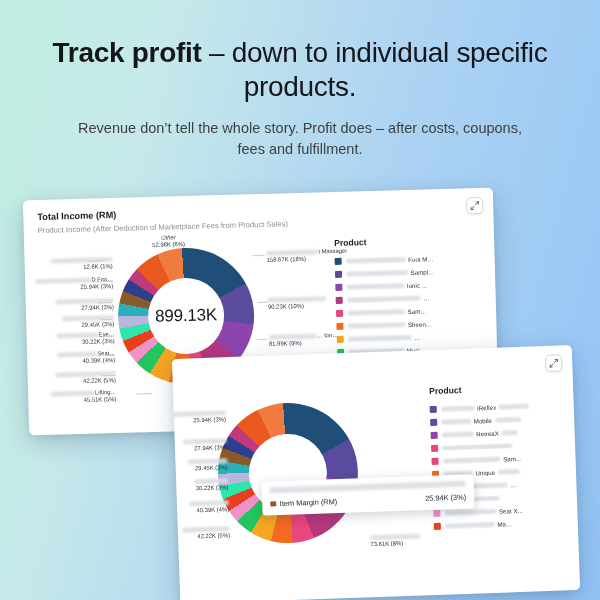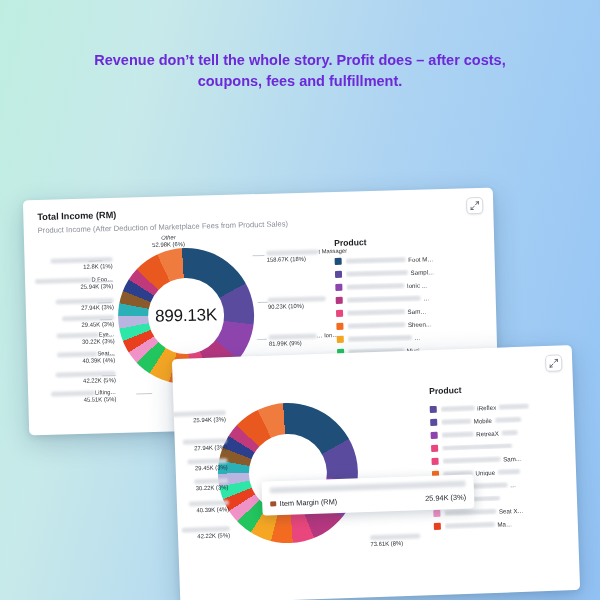--- a/index.html
+++ b/index.html
@@ -11,22 +11,22 @@
   }
 
   
   .hero { position: absolute; top: 36px; left: 0; width: 600px; text-align: center; }
   .hero h1 {
     font-size: 28px; line-height: 1.22; color: #14161a;
     font-weight: 400; letter-spacing: -0.3px; padding: 0 46px;
   }
   .hero h1 .bold { font-weight: 700; }
   .hero p {
-    margin-top: 14px; font-size: 14.5px; line-height: 1.42; color: #6d28d9;
-    font-weight: 700; padding: 0 70px;
+    margin-top: 14px; font-size: 14.5px; line-height: 1.42; color: #404040;
+    font-weight: 400; padding: 0 70px;
   }
 
   
   .card {
     position: absolute; background: #ffffff; border-radius: 5px;
     box-shadow: 0 8px 26px rgba(24,54,92,0.22), 0 2px 6px rgba(24,54,92,0.12);
     overflow: hidden;
   }
   #card-back {
     left: 26px; top: 194px; width: 470px; height: 235px;
@@ -101,20 +101,21 @@
   .tt-left { display: flex; align-items: center; font-size: 7.4px; color: #22262c; }
   .tt-sw { width: 5.5px; height: 5.5px; background: #a0522d; margin-right: 4px; border-radius: 1px; }
   .tt-val { font-size: 7.4px; color: #22262c; }
 
   
 </style>
 </head>
 <body>
 
 <div class="hero">
+  <h1><span class="bold">Track profit</span><span> – down to individual specific products.</span></h1>
   <p>Revenue don’t tell the whole story. Profit does – after costs, coupons, fees and fulfillment.</p>
 </div>
 
 <div class="card" id="card-back">
   <div class="card-head">
     <div class="card-title">Total Income (RM)</div>
     <div class="card-sub">Product Income (After Deduction of Marketplace Fees from Product Sales)</div>
   </div>
   <div class="expand-btn">
     <svg viewBox="0 0 12 12" fill="none" stroke="#60666f" stroke-width="1.3" stroke-linecap="round">

